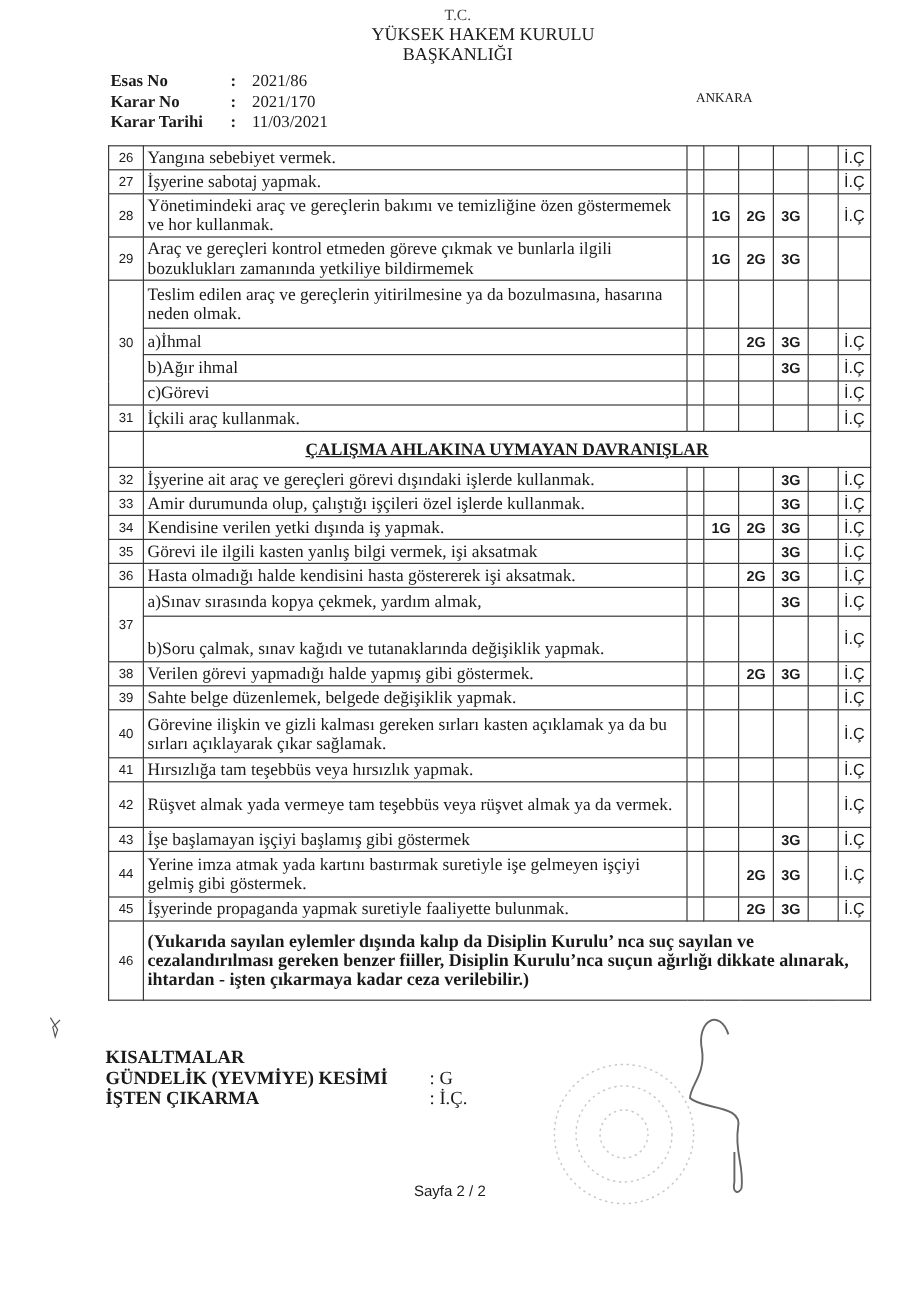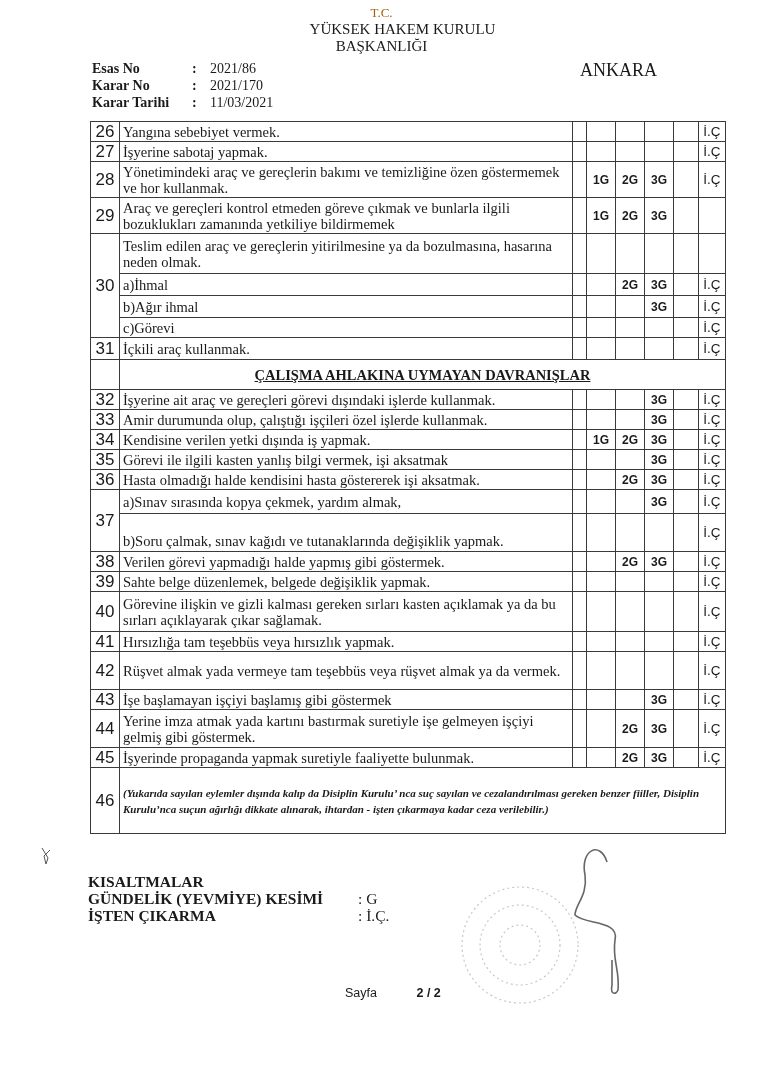--- a/index.html
+++ b/index.html
@@ -1,44 +1,44 @@
 <!DOCTYPE html>
 <html><head>
 <meta charset="utf-8">
 <style>
   html, body { margin:0; padding:0; background:#ffffff; }
   body { width:763px; height:1080px; position:relative; overflow:hidden; color:#1a1a1a; font-family:"Liberation Serif", serif; }
   .hdr-center { position:absolute; left:0; width:763px; text-align:center; font-size:15px; line-height:17px; }
-  #tc { top:4px; font-size:13px; color:#a16207; }
+  #tc { top:4px; font-size:13px; color:#404040; }
   #org1 { top:21px;margin-left:21px; }
   #org2 { top:38px; }
   .meta { position:absolute; left:92px; top:60px; font-size:14px; line-height:17px; }
   .meta-row { display:flex; }
   .meta-label { width:100px; font-weight:bold; }
   .meta-colon { width:18px; font-weight:bold; }
   .meta-val { }
-  #city { position:absolute; left:580px; top:60px; font-size:18px; }
+  #city { position:absolute; left:580px; top:76px; font-size:11px; }
 
   table.main { position:absolute; left:90px; top:121px; width:622px; border-collapse:collapse; font-size:14.5px; table-layout:fixed; }
   table.main td { border:1px solid #3a3a3a; padding:0 3px; vertical-align:middle; line-height:16px; }
-  td.no { width:22px; text-align:center; font-family:"Liberation Sans", sans-serif; font-size:17px; padding:0; }
+  td.no { width:22px; text-align:center; font-family:"Liberation Sans", sans-serif; font-size:11px; padding:0; }
   td.desc { width:446px; }
   td.c0 { width:7px; padding:0; }
   td.cg { width:22px; text-align:center; font-family:"Liberation Sans", sans-serif; font-weight:bold; font-size:12px; padding:0; }
   td.cb { width:18px; padding:0; }
   td.ic { width:20px; text-align:center; font-family:Liberation Sans, sans-serif; font-size:13.5px; padding:0; }
   td.section { text-align:center; font-weight:bold; text-decoration:underline; font-size:14.5px; padding-top:8px;font-family:Liberation Serif, serif; }
-  td.bold { font-weight:bold; font-size:11px; line-height:17px;font-style:italic; }
+  td.bold { font-weight:bold; font-size:15px; line-height:17px; }
 
   .abbr { position:absolute; left:88px; top:873px; font-weight:bold; font-size:15.5px; line-height:17px; }
   .abbr-row { display:flex; }
   .abbr-label { width:270px; }
   .abbr-val { font-weight:normal; }
   #pageno { position:absolute; left:345px; top:986px; font-family:"Liberation Sans", sans-serif; font-size:12.5px; }
-  #pageno b { font-weight:bold;margin-left:36px; }
+  #pageno b { font-weight:normal; }
   svg.sig { position:absolute; left:0; top:0; pointer-events:none; }
 </style>
 </head>
 <body>
 
 <div id="tc" class="hdr-center">T.C.</div>
 <div id="org1" class="hdr-center">YÜKSEK HAKEM KURULU</div>
 <div id="org2" class="hdr-center">BAŞKANLIĞI</div>
 
 <div class="meta">

